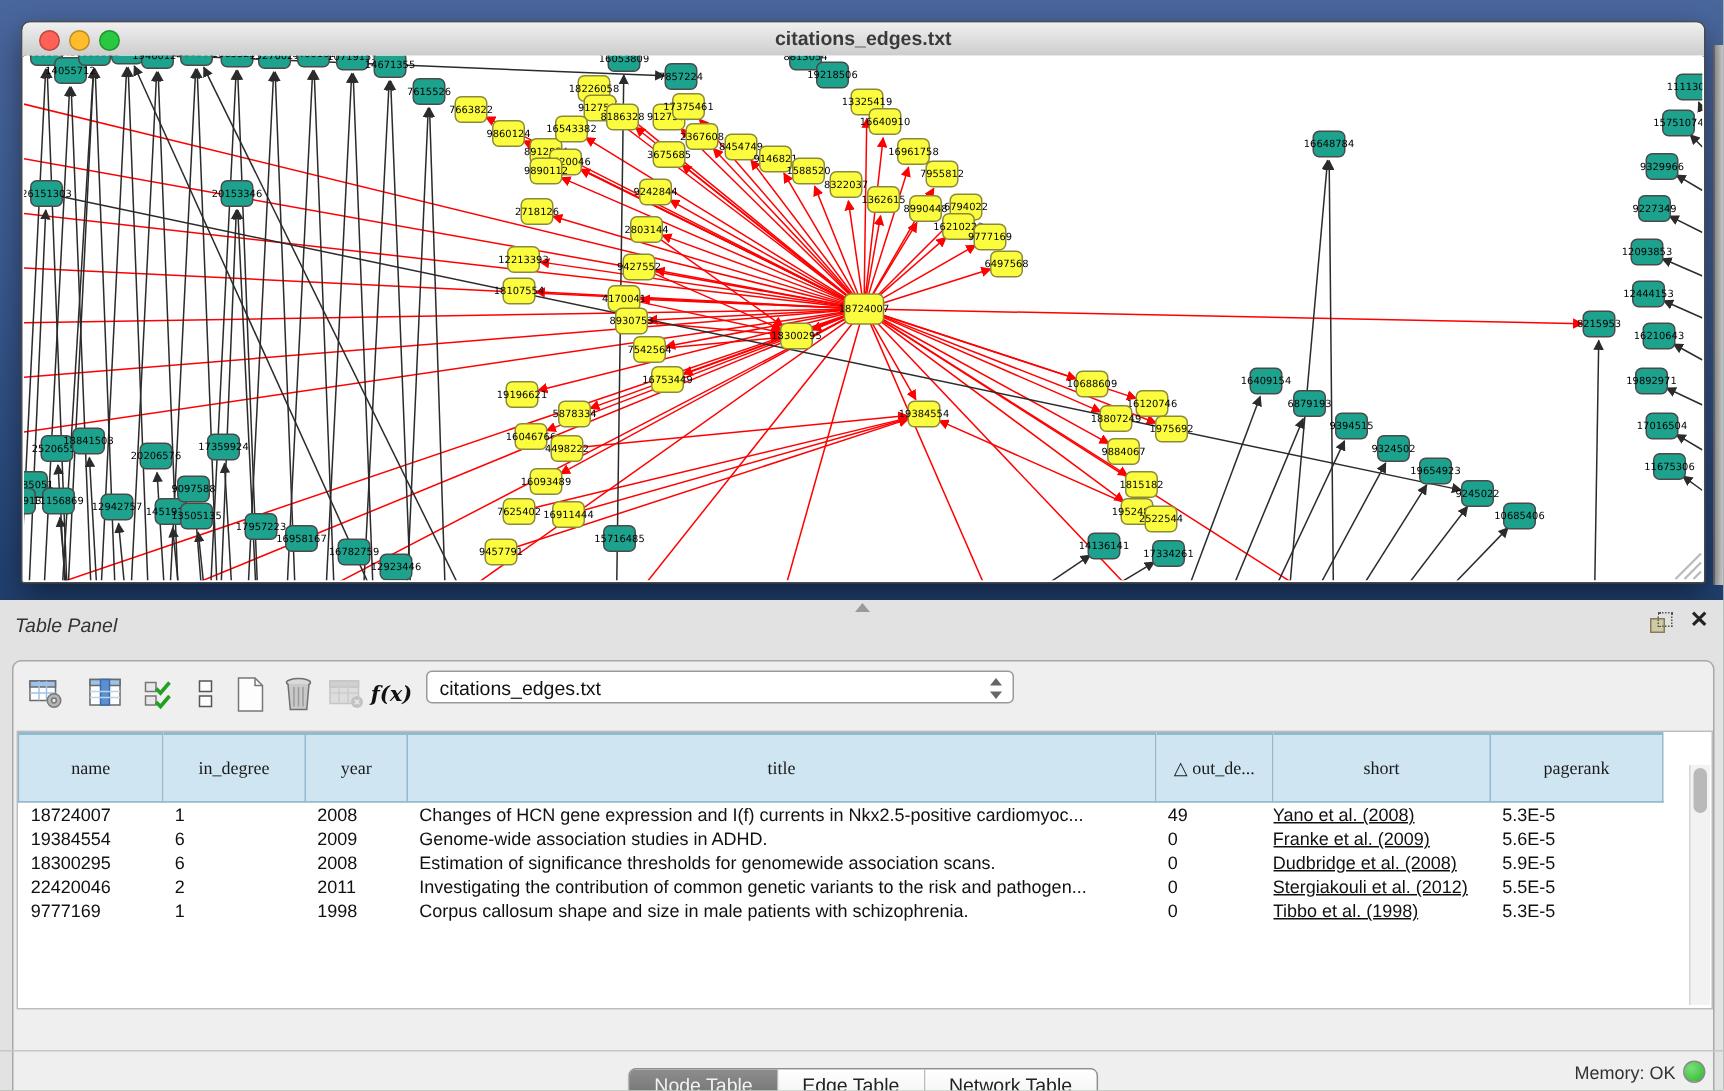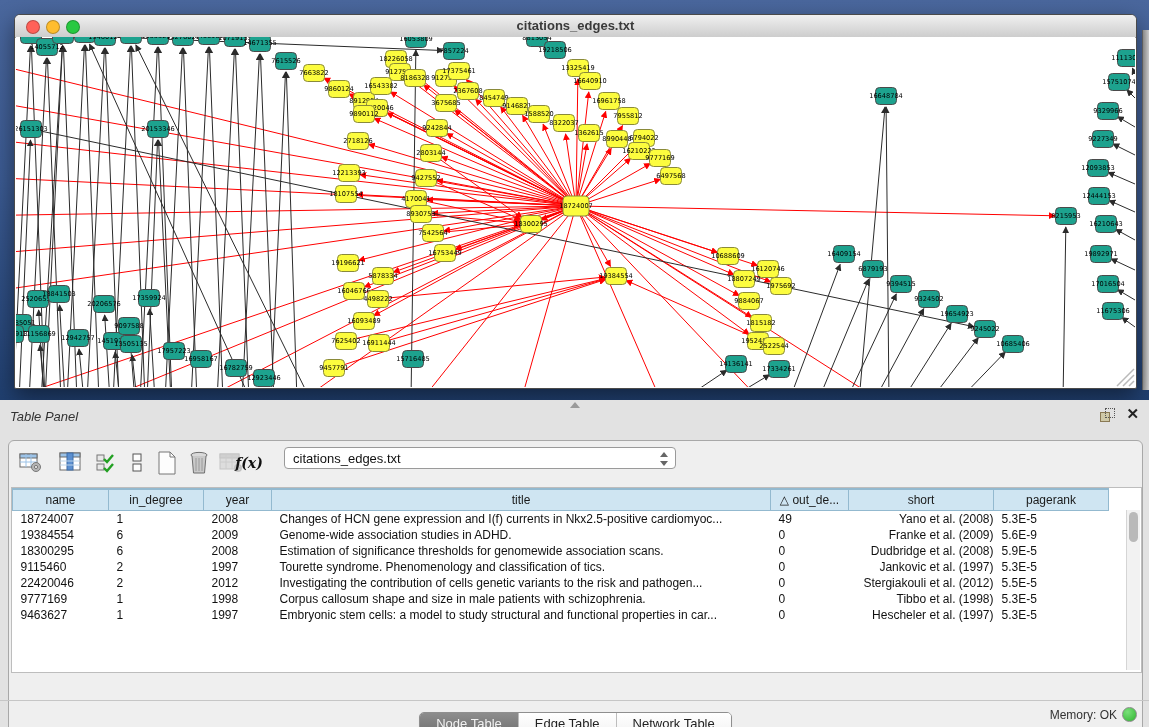--- a/index.html
+++ b/index.html
@@ -43,23 +43,23 @@
   #combo{position:absolute;left:275px;top:6px;width:392px;height:22px;background:#fff;
     border:1px solid #9a9a9a;border-radius:4px;font-size:13px;color:#111;line-height:22px;padding-left:8px;box-sizing:border-box;}
   #combo-stepper{position:absolute;right:6px;top:3px;width:10px;height:16px;}
   #combo-stepper .up{position:absolute;left:1px;top:1px;width:0;height:0;border-left:4px solid transparent;border-right:4px solid transparent;border-bottom:5px solid #666;}
   #combo-stepper .dn{position:absolute;left:1px;bottom:1px;width:0;height:0;border-left:4px solid transparent;border-right:4px solid transparent;border-top:5px solid #666;}
 
   #grid{position:absolute;left:2px;top:46px;width:1129px;height:184px;background:#fff;
     border:1px solid #bdbdbd;overflow:hidden;}
   #grid table{border-collapse:collapse;table-layout:fixed;width:1096px;font-size:12px;}
   #grid th{background:#cfe5f2;border:1px solid #93b9cf;border-top:2px solid #93b9cf;
-    height:20px;font-weight:normal;color:#1a1a1a;font-size:12px;padding:0 3px;overflow:hidden;white-space:nowrap;}
+    height:20px;font-weight:normal;color:#1a1a1a;font-size:12px;padding:12px 3px;overflow:hidden;white-space:nowrap;font-family:Liberation Serif, serif;}
   #grid td{height:16px;color:#111;padding:0 0 0 8px;overflow:hidden;white-space:nowrap;border:none;}
-  #grid td.c-short{text-align:right;padding:0;}
+  #grid td.c-short{text-align:left;padding:0;text-decoration:underline;}
   #vscroll{position:absolute;right:1px;top:22px;width:13px;height:160px;background:#f2f2f2;border-left:1px solid #d5d5d5;}
   #vthumb{position:absolute;left:2px;top:2px;width:9px;height:30px;border-radius:5px;background:#b9b9b9;}
 
   #tabbar{position:absolute;left:0;top:271px;width:100%;height:24px;text-align:center;}
   #seg{display:inline-flex;border:1px solid #8f8f8f;border-radius:5px;overflow:hidden;height:22px;
     box-shadow:0 1px 1px rgba(0,0,0,.15);}
   .seg-item{padding:0 16px;font-size:13px;line-height:22px;background:linear-gradient(180deg,#ffffff,#f2f2f2);
     color:#222;border-right:1px solid #bdbdbd;}
   .seg-item:last-child{border-right:none;}
   .seg-item.sel{background:linear-gradient(180deg,#8d8d8d,#6f6f6f);color:#f2f2f2;}
@@ -749,21 +749,21 @@
         </div>
         <div class="tbtn" style="left:208px">
           <svg width="26" height="24" opacity="0.55">
               <rect x="2" y="3" width="19" height="15" fill="#cfcfcf" stroke="#a3a3a3"></rect>
               <rect x="2" y="3" width="19" height="4" fill="#b8b8b8" stroke="#a3a3a3"></rect>
               <path d="M2 11h19M8 3v15M14 3v15" stroke="#b0b0b0"></path>
               <circle cx="20" cy="17" r="4" fill="#9f9f9f"></circle>
               <path d="M18.5 15.5l3 3M21.5 15.5l-3 3" stroke="#e8e8e8"></path>
             </svg>
         </div>
-        <div class="tbtn" style="left:226px">
+        <div class="tbtn" style="left:238px">
           <span id="fx-label">f(x)</span>
         </div>
         <div id="combo">
           <span>citations_edges.txt</span>
           <span id="combo-stepper">
               <span class="up"></span>
               <span class="dn"></span>
             </span>
         </div>
       </div>
@@ -800,67 +800,49 @@
                 <td class="c-short">Yano et al. (2008)</td>
                 <td>5.3E-5</td>
               </tr>
               <tr>
                 <td>19384554</td>
                 <td>6</td>
                 <td>2009</td>
                 <td>Genome-wide association studies in ADHD.</td>
                 <td>0</td>
                 <td class="c-short">Franke et al. (2009)</td>
-                <td>5.6E-9</td>
+                <td>5.6E-5</td>
               </tr>
               <tr>
                 <td>18300295</td>
                 <td>6</td>
                 <td>2008</td>
                 <td>Estimation of significance thresholds for genomewide association scans.</td>
                 <td>0</td>
                 <td class="c-short">Dudbridge et al. (2008)</td>
                 <td>5.9E-5</td>
               </tr>
               <tr>
-                <td>9115460</td>
-                <td>2</td>
-                <td>1997</td>
-                <td>Tourette syndrome. Phenomenology and classification of tics.</td>
-                <td>0</td>
-                <td class="c-short">Jankovic et al. (1997)</td>
-                <td>5.3E-5</td>
-              </tr>
-              <tr>
                 <td>22420046</td>
                 <td>2</td>
-                <td>2012</td>
-                <td>Investigating the contribution of cells genetic variants to the risk and pathogen...</td>
+                <td>2011</td>
+                <td>Investigating the contribution of common genetic variants to the risk and pathogen...</td>
                 <td>0</td>
                 <td class="c-short">Stergiakouli et al. (2012)</td>
                 <td>5.5E-5</td>
               </tr>
               <tr>
                 <td>9777169</td>
                 <td>1</td>
                 <td>1998</td>
                 <td>Corpus callosum shape and size in male patients with schizophrenia.</td>
                 <td>0</td>
                 <td class="c-short">Tibbo et al. (1998)</td>
                 <td>5.3E-5</td>
               </tr>
-              <tr>
-                <td>9463627</td>
-                <td>1</td>
-                <td>1997</td>
-                <td>Embryonic stem cells: a model to study structural and functional properties in car...</td>
-                <td>0</td>
-                <td class="c-short">Hescheler et al. (1997)</td>
-                <td>5.3E-5</td>
-              </tr>
             </tbody>
         </table>
         <div id="vscroll">
             <div id="vthumb"></div>
           </div>
       </div>
 
       <div id="tabbar">
         <div id="seg">
             <div class="seg-item sel">Node Table</div>

